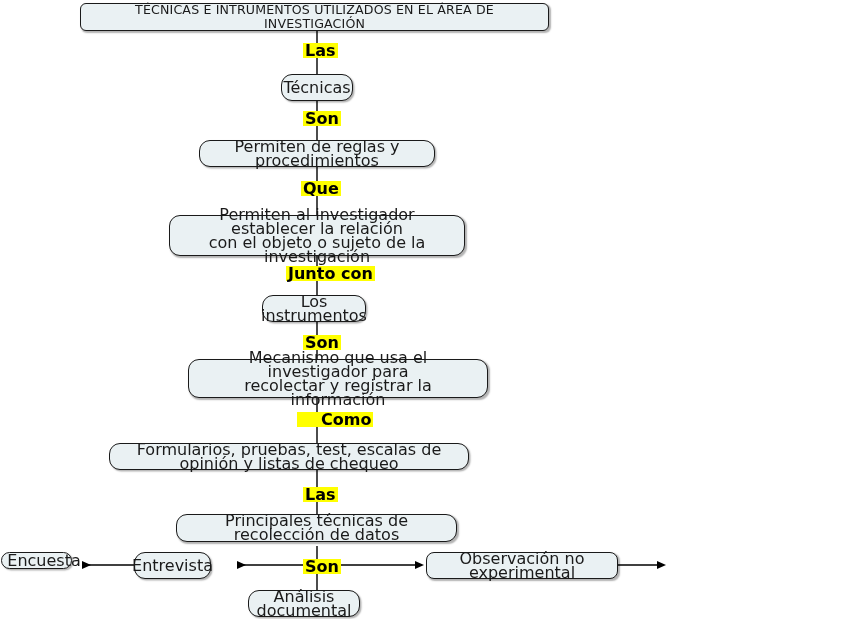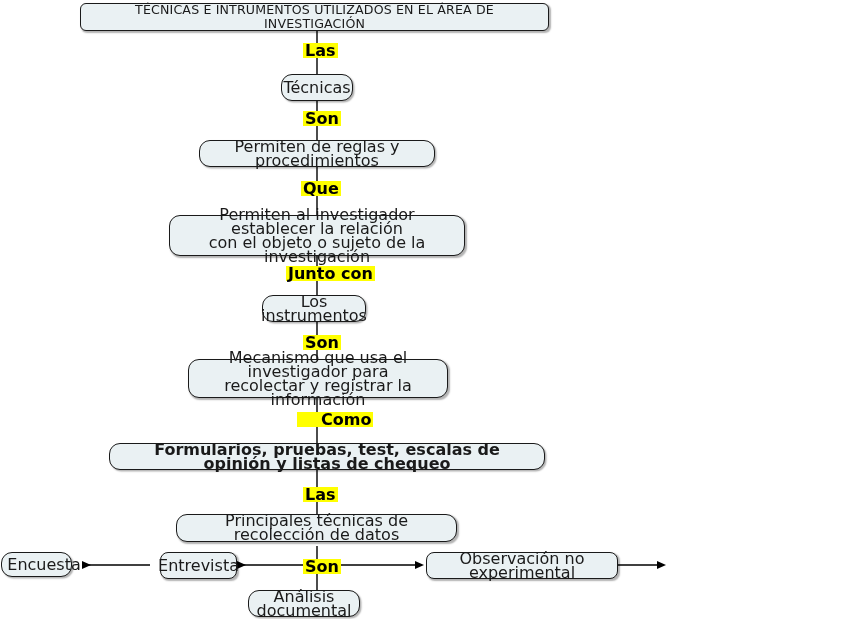--- a/index.html
+++ b/index.html
@@ -94,30 +94,30 @@
 
   <div class="node" style="left:281px; top:74px; width:72px; height:27px;">Técnicas</div>
 
   <div class="node" style="left:199px; top:140px; width:236px; height:27px;">Permiten de reglas y procedimientos</div>
 
   <div class="node" style="left:169px; top:215px; width:296px; height:41px;">Permiten al investigador establecer la relación
 con el objeto o sujeto de la investigación</div>
 
   <div class="node" style="left:256px; top:295px; width:104px; height:27px;margin-left:6px;">Los instrumentos</div>
 
-  <div class="node" style="left:188px; top:359px; width:260px; height:39px;">Mecanismo que usa el investigador para
+  <div class="node" style="left:188px; top:359px; width:300px; height:39px;">Mecanismo que usa el investigador para
 recolectar y registrar la información</div>
 
-  <div class="node" style="left:109px; top:443px; width:436px; height:27px;font-weight:bold;">Formularios, pruebas, test, escalas de opinión y listas de chequeo</div>
+  <div class="node" style="left:109px; top:443px; width:360px; height:27px;">Formularios, pruebas, test, escalas de opinión y listas de chequeo</div>
 
   <div class="node" style="left:176px; top:514px; width:281px; height:28px;">Principales técnicas de recolección de datos</div>
 
-  <div class="node" style="left:1px; top:552px; width:71px; height:25px;padding-left:24px;">Encuesta</div>
+  <div class="node" style="left:1px; top:552px; width:71px; height:17px;padding-left:24px;">Encuesta</div>
 
-  <div class="node" style="left:160px; top:552px; width:77px; height:27px;border-radius:8px;">Entrevista</div>
+  <div class="node" style="left:134px; top:552px; width:77px; height:27px;">Entrevista</div>
 
   <div class="node" style="left:426px; top:552px; width:192px; height:27px;border-radius:8px;">Observación no experimental</div>
 
 
   <div class="node" style="left:248px; top:590px; width:112px; height:27px;">Análisis documental</div>
 
   <div class="link-label" style="left:303px; top:43px;">Las</div>
   <div class="link-label" style="left:303px; top:111px;">Son</div>
   <div class="link-label" style="left:301px; top:181px;">Que</div>
   <div class="link-label" style="left:286px; top:266px;text-align:center;">Junto con</div>

